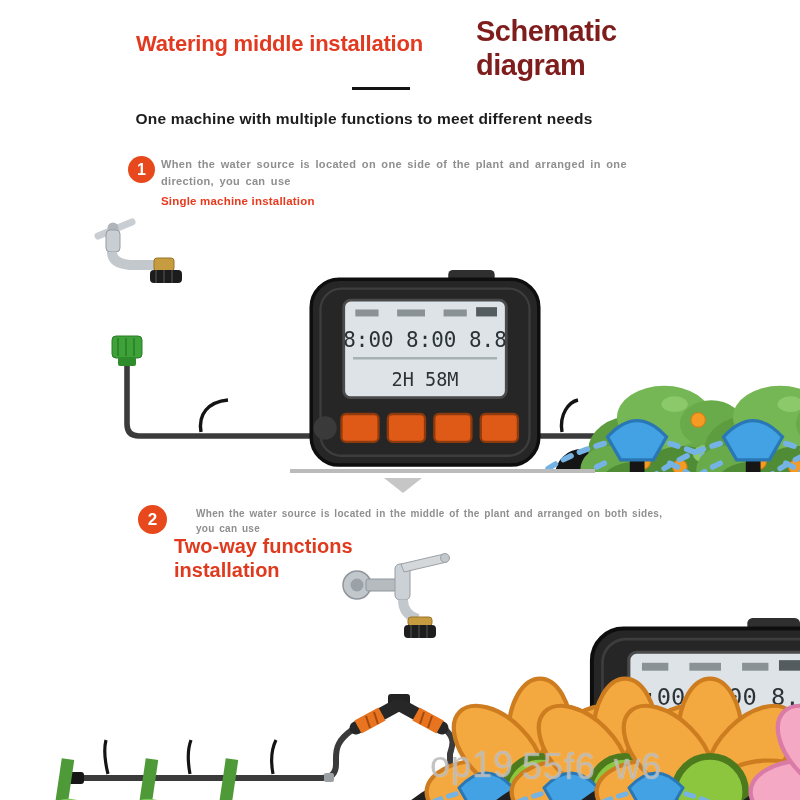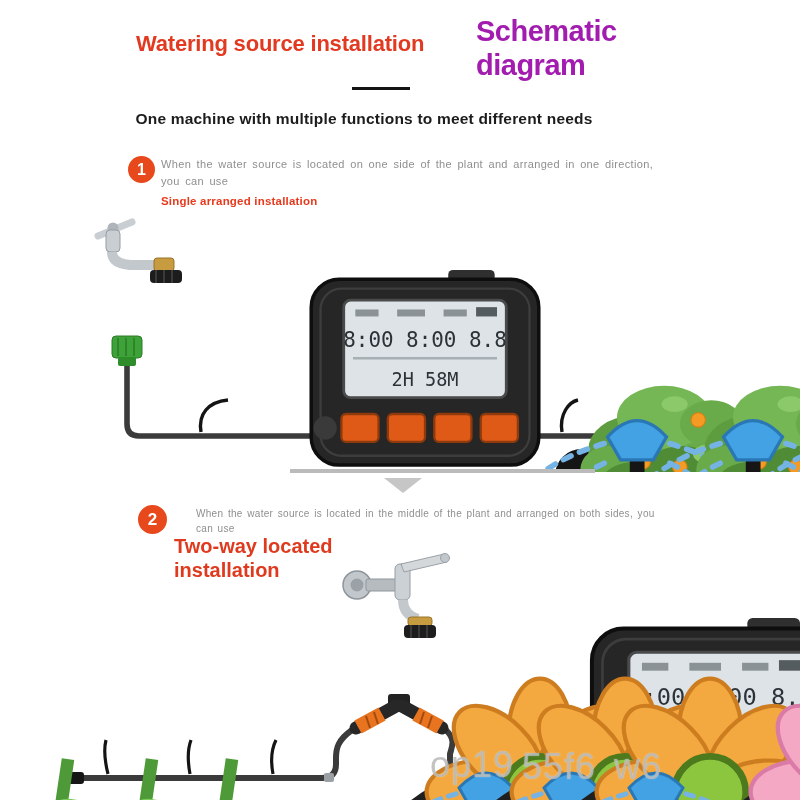--- a/index.html
+++ b/index.html
@@ -2,29 +2,29 @@
 <html><head>
 <meta charset="utf-8">
 <style>
   html,body{margin:0;padding:0;}
   body{width:800px;height:800px;background:#ffffff;position:relative;overflow:hidden;
        font-family:"Liberation Sans", sans-serif;}
   .abs{position:absolute;}
 
   
   .title-red{left:136px;top:31px;font-size:22px;font-weight:bold;color:#e23a20;letter-spacing:-0.2px;}
-  .title-black{left:476px;top:14px;width:172px;font-size:29px;font-weight:bold;color:#a21caf;line-height:1.18;letter-spacing:-0.5px;}
+  .title-black{left:476px;top:14px;width:172px;font-size:29px;font-weight:bold;color:#7f1d1d;line-height:1.18;letter-spacing:-0.5px;}
   .title-rule{left:352px;top:87px;width:58px;height:3px;background:#141414;}
   .subtitle{left:0;top:110px;width:728px;text-align:center;font-size:15.5px;font-weight:bold;color:#1c1c1c;letter-spacing:0.2px;}
 
   
   .badge{border-radius:50%;background:#e8491c;color:#fff;font-weight:bold;text-align:center;}
   .badge1{left:128px;top:156px;width:27px;height:27px;line-height:27px;font-size:16px;}
   .badge2{left:138px;top:505px;width:29px;height:29px;line-height:29px;font-size:17px;}
-  .desc{font-weight:normal;color:#8f8f8f;}
+  .desc{font-weight:bold;color:#8f8f8f;}
   .desc1{left:161px;top:156px;width:500px;font-size:11px;line-height:1.5;letter-spacing:0.35px;word-spacing:2px;}
   .desc2{left:174px;top:506px;width:480px;font-size:10px;line-height:1.5;letter-spacing:0.3px;word-spacing:1.5px;margin-left:22px;}
   .red-label1{left:161px;top:195px;font-size:11.5px;font-weight:bold;color:#e8391d;letter-spacing:0.2px;}
   .red-label2{left:174px;top:534px;width:230px;font-size:20px;font-weight:bold;color:#e03a1e;line-height:1.2;}
 
   
   .mid-rule{left:290px;top:469px;width:305px;height:4px;background:#bbbbbb;}
   .mid-arrow{left:384px;top:478px;width:0;height:0;border-left:19px solid transparent;
              border-right:19px solid transparent;border-top:15px solid #c6c6c6;}
 
@@ -185,28 +185,28 @@
         <ellipse cx="0" cy="-14" rx="7.5" ry="13" transform="rotate(180)"></ellipse>
         <ellipse cx="0" cy="-14" rx="7.5" ry="13" transform="rotate(225)"></ellipse>
         <ellipse cx="0" cy="-14" rx="7.5" ry="13" transform="rotate(270)"></ellipse>
         <ellipse cx="0" cy="-14" rx="7.5" ry="13" transform="rotate(315)"></ellipse>
       </g>
       <circle cx="0" cy="0" r="7.5" fill="#f6c51c" stroke="#d89a0a" stroke-width="1.5"></circle>
     </symbol>
   </defs>
 </svg>
 
-<div class="abs title-red">Watering source installation</div>
+<div class="abs title-red">Watering middle installation</div>
 <div class="abs title-black">Schematic diagram</div>
 <div class="abs title-rule"></div>
 <div class="abs subtitle">One machine with multiple functions to meet different needs</div>
 
 <div class="abs badge badge1">1</div>
 <div class="abs desc desc1">When the water source is located on one side of the plant and arranged in one direction, you can use</div>
-<div class="abs red-label1">Single arranged installation</div>
+<div class="abs red-label1">Single machine installation</div>
 
 <svg class="abs illus" style="top:210px" width="800" height="262" viewBox="0 0 800 262">
 
   <g fill="none" stroke="#141414" stroke-width="3.4">
     <path d="M201,222 C198,204 208,192 228,190"></path>
     <path d="M322,222 C319,204 329,192 346,190"></path>
     <path d="M443,222 C440,204 450,192 462,190"></path>
     <path d="M562,222 C559,204 569,192 578,190"></path>
   </g>
 
@@ -258,21 +258,21 @@
     <use href="#orangeTree" transform="translate(620,168)"></use>
     <use href="#sprinkler" transform="translate(585,168)"></use>
   </g>
 </svg>
 
 <div class="abs mid-rule"></div>
 <div class="abs mid-arrow"></div>
 
 <div class="abs badge badge2">2</div>
 <div class="abs desc desc2">When the water source is located in the middle of the plant and arranged on both sides, you can use</div>
-<div class="abs red-label2">Two-way located installation</div>
+<div class="abs red-label2">Two-way functions installation</div>
 
 <svg class="abs illus" style="top:548px" width="800" height="252" viewBox="0 0 800 252">
 
   <g fill="none" stroke="#141414" stroke-width="3.2">
     <path d="M108,226 C104,210 104,200 106,192"></path>
     <path d="M190,226 C187,210 188,200 191,192"></path>
     <path d="M273,226 C270,210 272,200 276,192"></path>
     <path d="M499,226 C502,210 501,200 498,192"></path>
     <path d="M583,226 C586,210 584,200 582,192"></path>
     <path d="M663,226 C666,210 664,200 662,192"></path>

